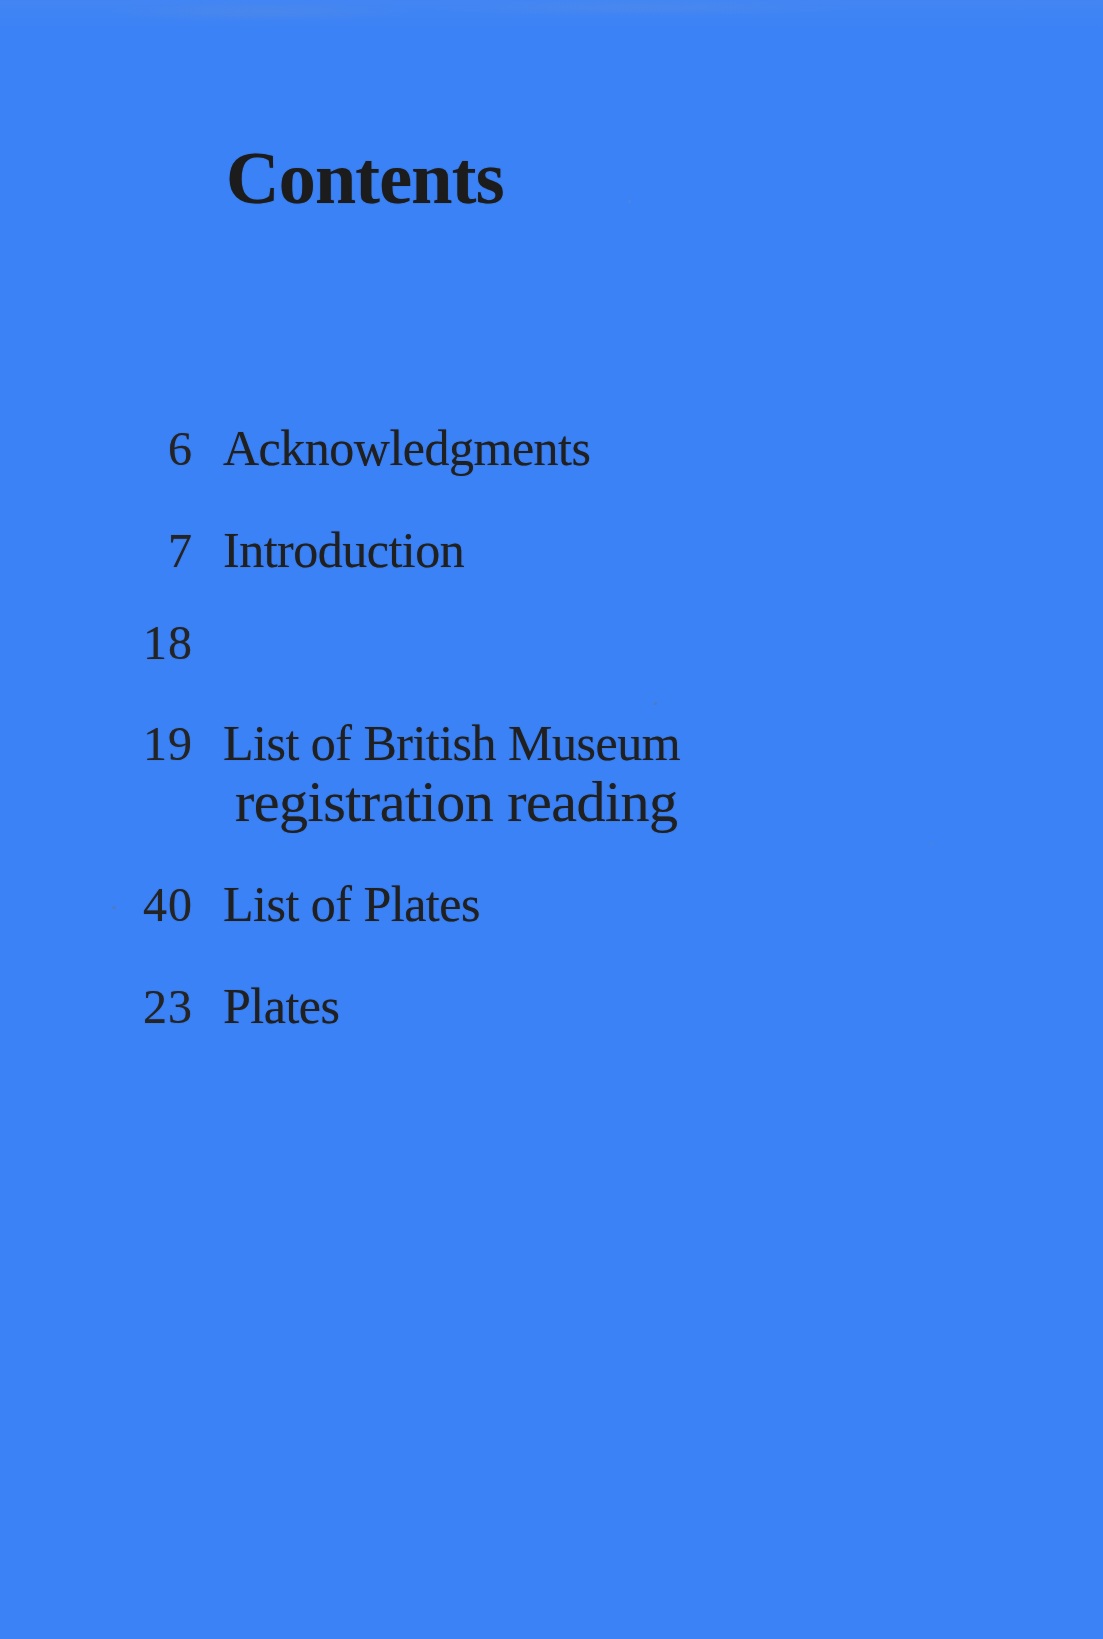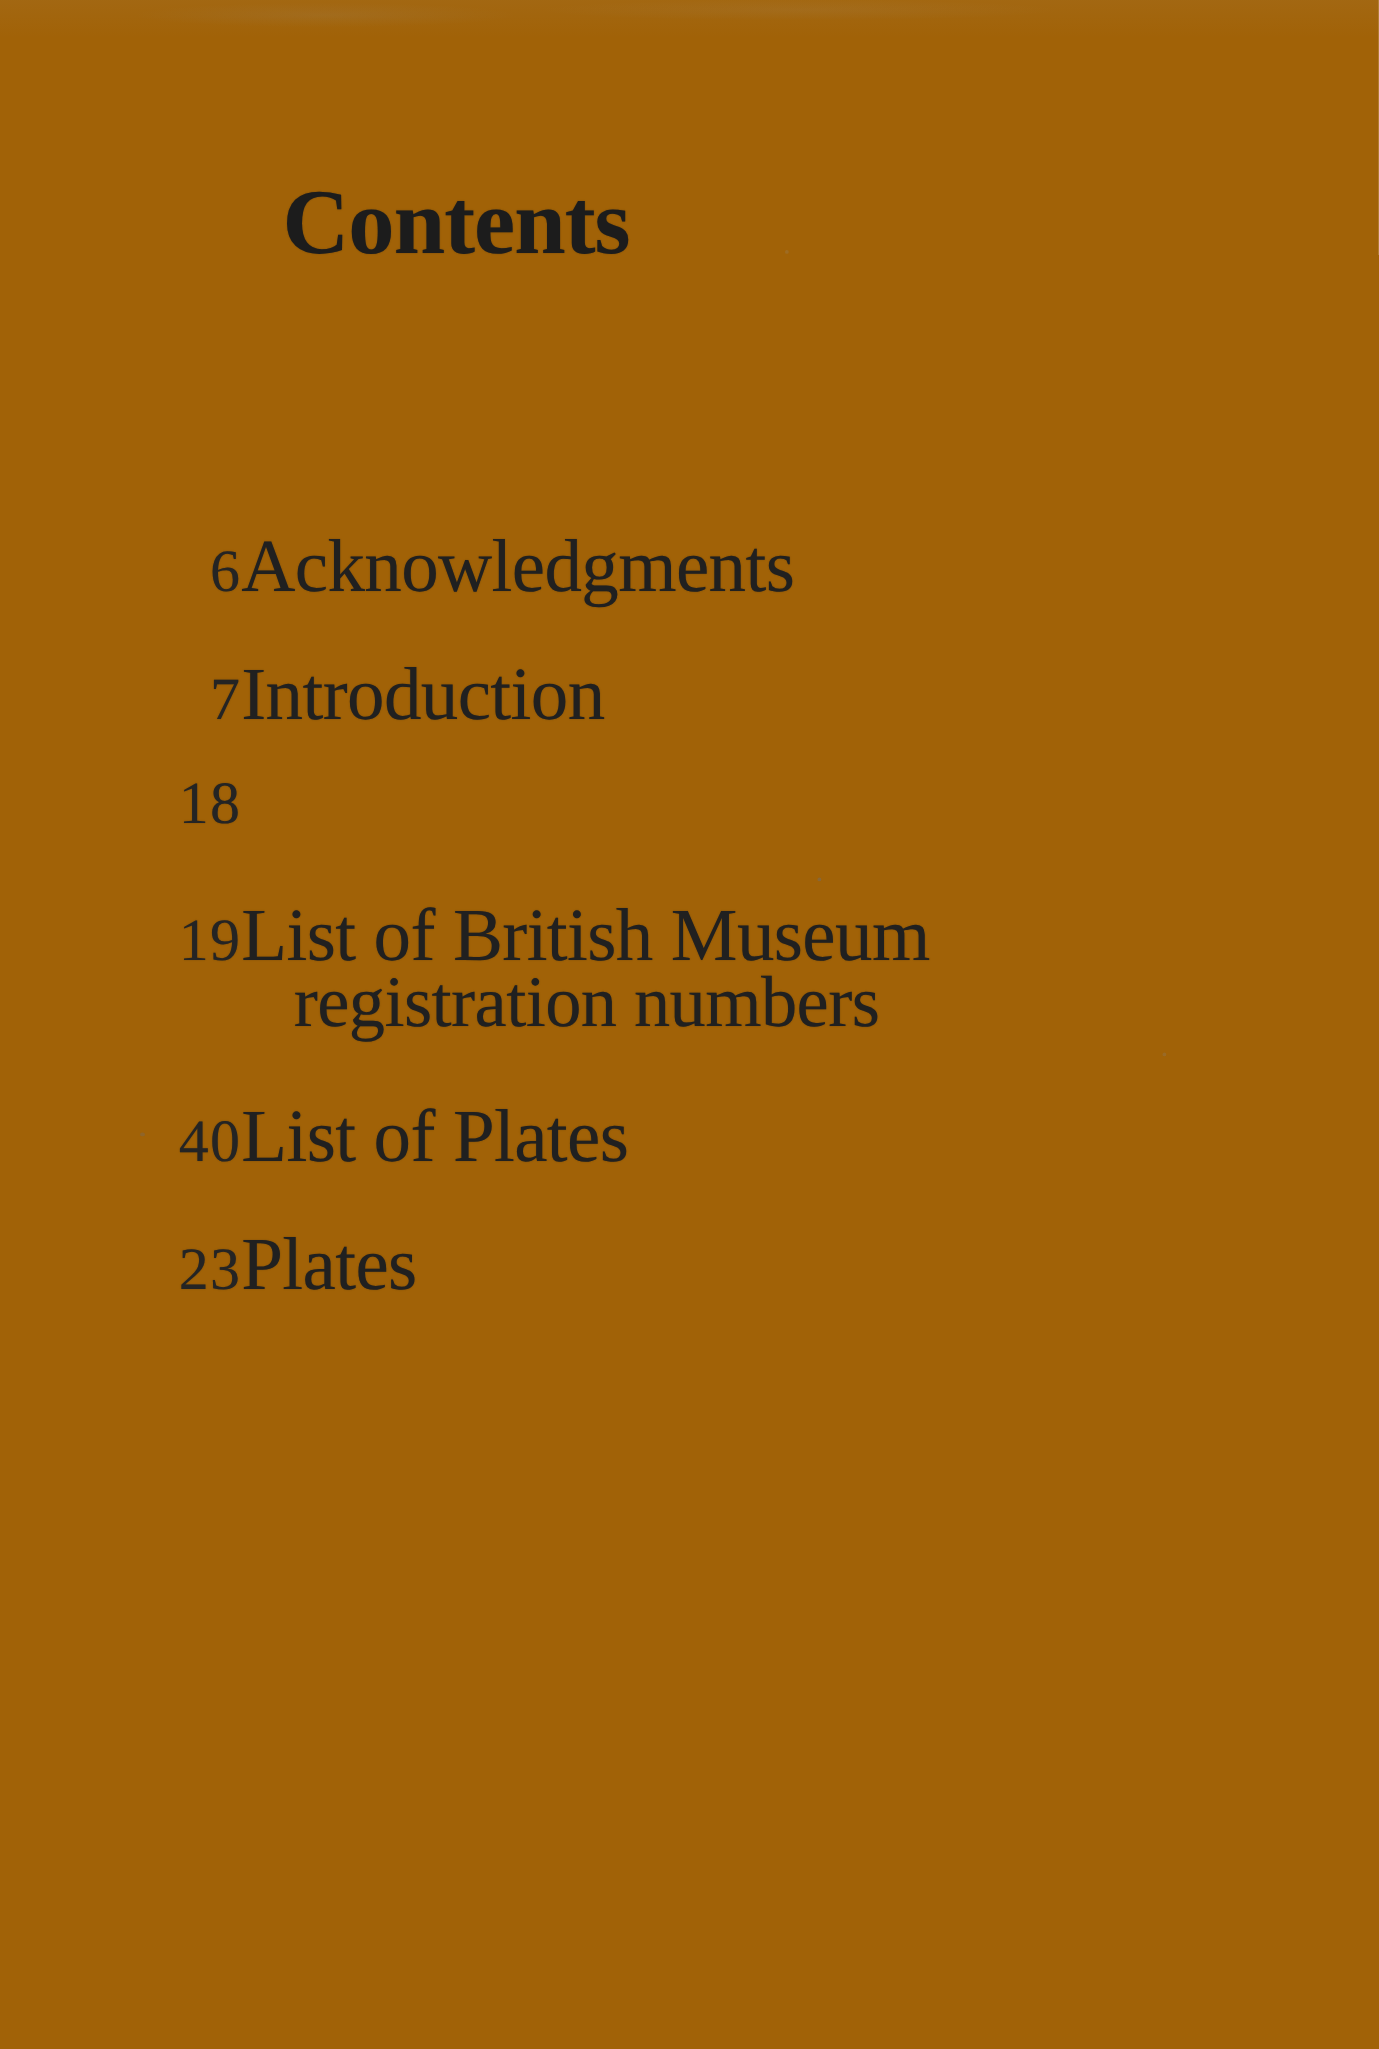--- a/index.html
+++ b/index.html
@@ -11,21 +11,21 @@
     height: 1639px;
     position: relative;
     background: #fdfdfc;
     font-family: "Liberation Serif", "DejaVu Serif", serif;
     color: #1f1f1f;
     overflow: hidden;
   }
   .scan-page {
     position: absolute;
     inset: 0;
-    background: #a16207;
+    background: #3b82f6;
   }
   
   .scan-top-smudge {
     position: absolute;
     left: 0; top: 0;
     width: 100%; height: 38px;
     background:
       radial-gradient(ellipse 220px 14px at 260px 12px, rgba(160,160,160,0.10), rgba(160,160,160,0) 70%),
       radial-gradient(ellipse 300px 12px at 640px 8px,  rgba(170,170,170,0.08), rgba(170,170,170,0) 70%),
       linear-gradient(to bottom, rgba(190,190,190,0.06), rgba(190,190,190,0) 80%);
@@ -64,21 +64,22 @@
     display: inline-block;
     width: 75px;
     text-align: right;
     font-size: 48px;
     line-height: 1;
     letter-spacing: 1px;
     font-feature-settings: "onum" 1;
     color: #242424;
   }
   .toc-label {
-    font-size: 60px;
+    margin-left: 30px;
+    font-size: 50px;
     line-height: 1;
     letter-spacing: -0.5px;
     color: #202020;
   }
   .toc-label-cont {
     position: absolute;
     left: 235px;
     font-size: 58px;
     line-height: 1;
     letter-spacing: -0.5px;
@@ -118,21 +119,21 @@
   </div>
 
   <div class="toc-row row-3">
     <span class="toc-num">18</span>
   </div>
 
   <div class="toc-row row-4">
     <span class="toc-num">19</span>
     <span class="toc-label">List of British Museum</span>
   </div>
-  <div class="toc-label-cont row-4b">registration numbers</div>
+  <div class="toc-label-cont row-4b">registration reading</div>
 
   <div class="toc-row row-5">
     <span class="toc-num">40</span>
     <span class="toc-label">List of Plates</span>
   </div>
 
   <div class="toc-row row-6">
     <span class="toc-num">23</span>
     <span class="toc-label">Plates</span>
   </div>

